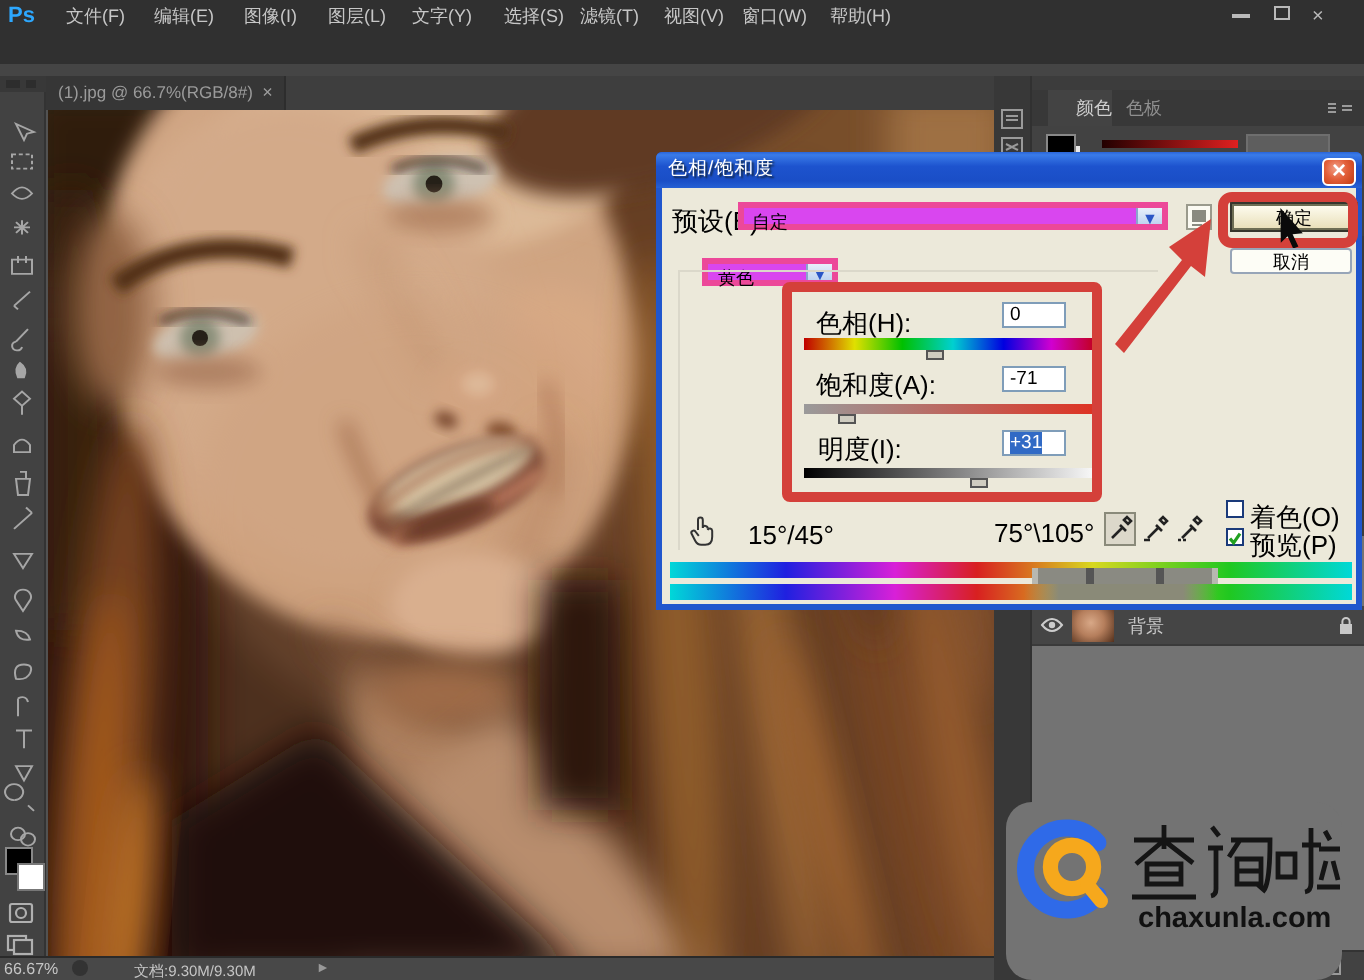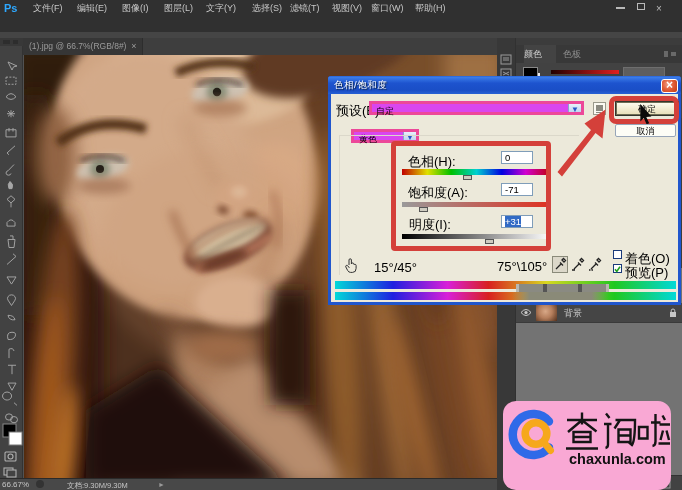--- a/index.html
+++ b/index.html
@@ -35,21 +35,21 @@
  background:radial-gradient(circle at 40% 35%,#f0a088 0%,#e35f3a 45%,#c13a10 100%);color:#fff;font-size:12px;font-weight:bold;text-align:center;line-height:11px}
 #dlgbody{position:absolute;left:3px;top:18px;width:347px;height:208px;background:#ece9da;font-size:9px;color:#000}
 .xplabel{position:absolute;font-size:13px;color:#000}
 .xpinput{position:absolute;background:#fff;border:1px solid #7f9db9;font-size:9.5px;color:#000;line-height:11px;padding-left:3px}
 .combo{position:absolute;background:#d946ef;border:3px solid #ec4899}
 .combo .ca{position:absolute;right:0;top:0;bottom:0;width:13px;background:linear-gradient(180deg,#e8f0fb,#c0d4f0);border-left:1px solid #8aa6cc;color:#2a56c6;font-size:8px;text-align:center;line-height:12px}
 .xpbtn{position:absolute;font-size:9px;text-align:center;color:#000}
 
 .redbox{position:absolute;border:5px solid #d4403a;border-radius:7px}
 
-#wm{left:503px;top:401px;width:168px;height:89px;background:#f9a8d4;border-radius:13px}
+#wm{left:503px;top:401px;width:168px;height:89px;background:#737373;border-radius:13px}
 </style></head>
 <body>
 <div id="stage">
 
 <div class="abs" id="canvas" style="left:23px;top:55px;width:474px;height:423px;background:#4a2a1a;border-left:1.5px solid #525252">
 <svg width="474" height="423" viewBox="0 0 474 423">
 <defs>
  <filter id="b3" x="-50%" y="-50%" width="200%" height="200%">
             <feGaussianBlur stdDeviation="3"></feGaussianBlur>
           </filter>
@@ -206,21 +206,21 @@
   <svg width="19" height="60">
           <g stroke="#9a9a9a" fill="none" stroke-width="1">
             <rect x="4" y="17" width="10" height="9"></rect>
             <path d="M6 20 l6 0 M6 22 l6 0"></path>
             <rect x="4" y="31" width="10" height="9"></rect>
             <path d="M6 34 l6 3 M12 34 l-6 3"></path>
           </g>
         </svg>
  </div>
  <div id="paneltabs">
-   <div style="position:absolute;left:8px;top:0;width:32px;height:18px;background:#434343;color:#cfcfcf;font-size:9px;line-height:18px;text-align:left">颜色</div>
+   <div style="position:absolute;left:8px;top:0;width:32px;height:18px;background:#434343;color:#cfcfcf;font-size:9px;line-height:18px;text-align:right">颜色</div>
    <div style="position:absolute;left:40px;top:0;width:32px;height:18px;color:#8f8f8f;font-size:9px;line-height:18px;text-align:center">色板</div>
    <svg style="position:absolute;right:4px;top:6px" width="14" height="7">
           <path d="M0 1 l4 0 M0 3 l4 0 M0 5 l4 0 M7 2 l5 0 M7 4 l5 0" stroke="#9a9a9a" stroke-width="1"></path>
         </svg>
  </div>
  <div id="colorpanel">
    <div style="position:absolute;left:12px;top:10px;width:12px;height:10px;background:#e8e8e8"></div>
         <div style="position:absolute;left:7px;top:4px;width:15px;height:12px;background:#000;border:1px solid #888"></div>
    <div style="position:absolute;left:35px;top:7px;width:68px;height:4px;background:linear-gradient(90deg,#200,#e02020)"></div>
    <div style="position:absolute;left:35px;top:14px;width:68px;height:4px;background:linear-gradient(90deg,#111,#777)"></div>

